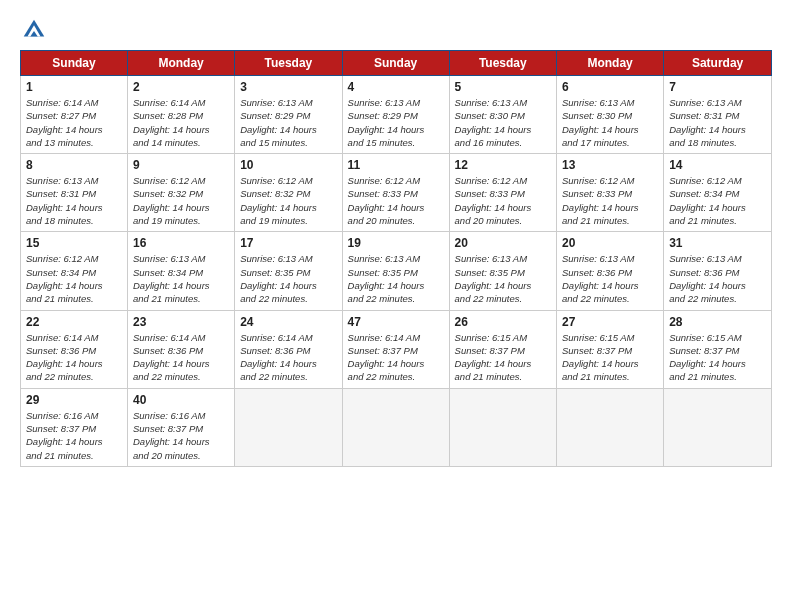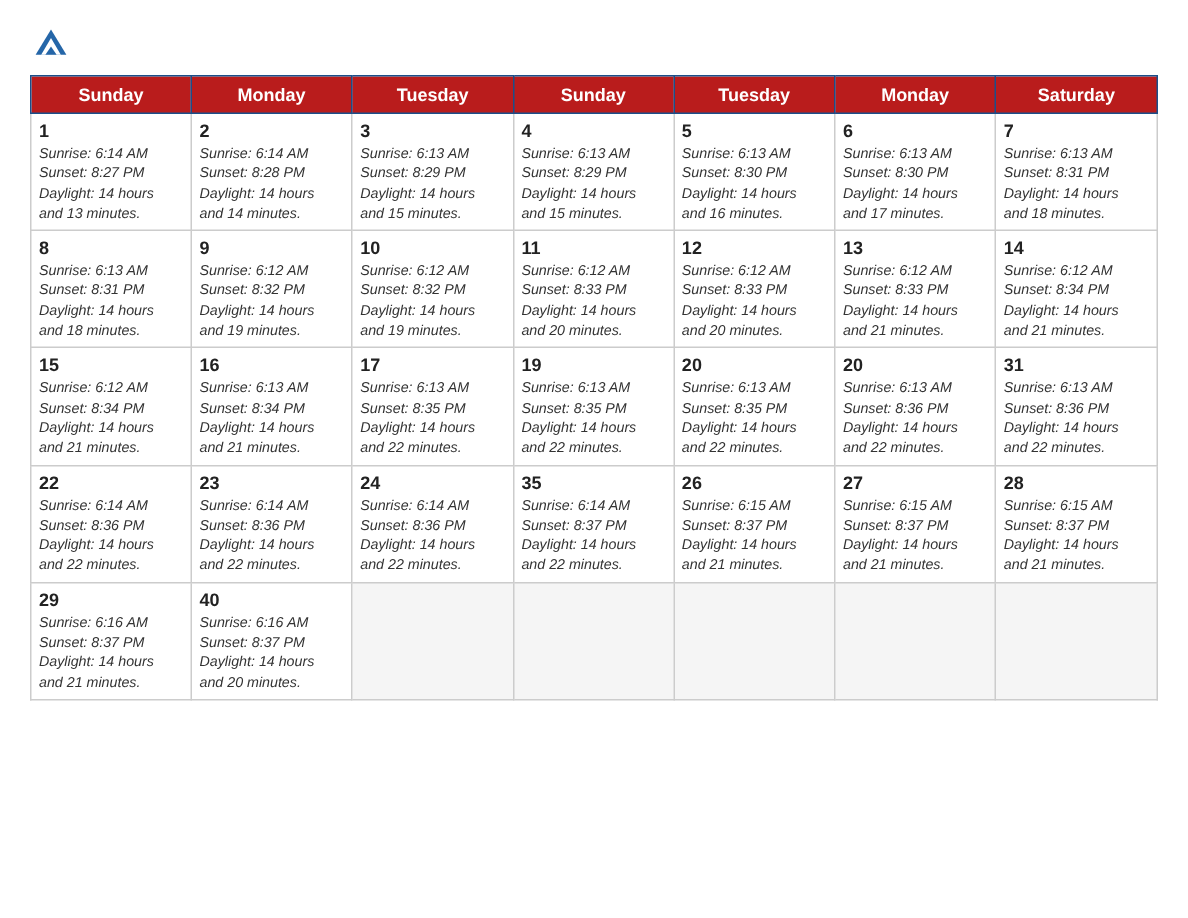--- a/index.html
+++ b/index.html
@@ -302,21 +302,21 @@
 and 22 minutes.</div>
           </td>
           <td>
             <span class="day-num">24</span>
             <div class="day-info" style="white-space: pre-line;">Sunrise: 6:14 AM
 Sunset: 8:36 PM
 Daylight: 14 hours
 and 22 minutes.</div>
           </td>
           <td>
-            <span class="day-num">35</span>
+            <span class="day-num">47</span>
             <div class="day-info" style="white-space: pre-line;">Sunrise: 6:14 AM
 Sunset: 8:37 PM
 Daylight: 14 hours
 and 22 minutes.</div>
           </td>
           <td>
             <span class="day-num">26</span>
             <div class="day-info" style="white-space: pre-line;">Sunrise: 6:15 AM
 Sunset: 8:37 PM
 Daylight: 14 hours

